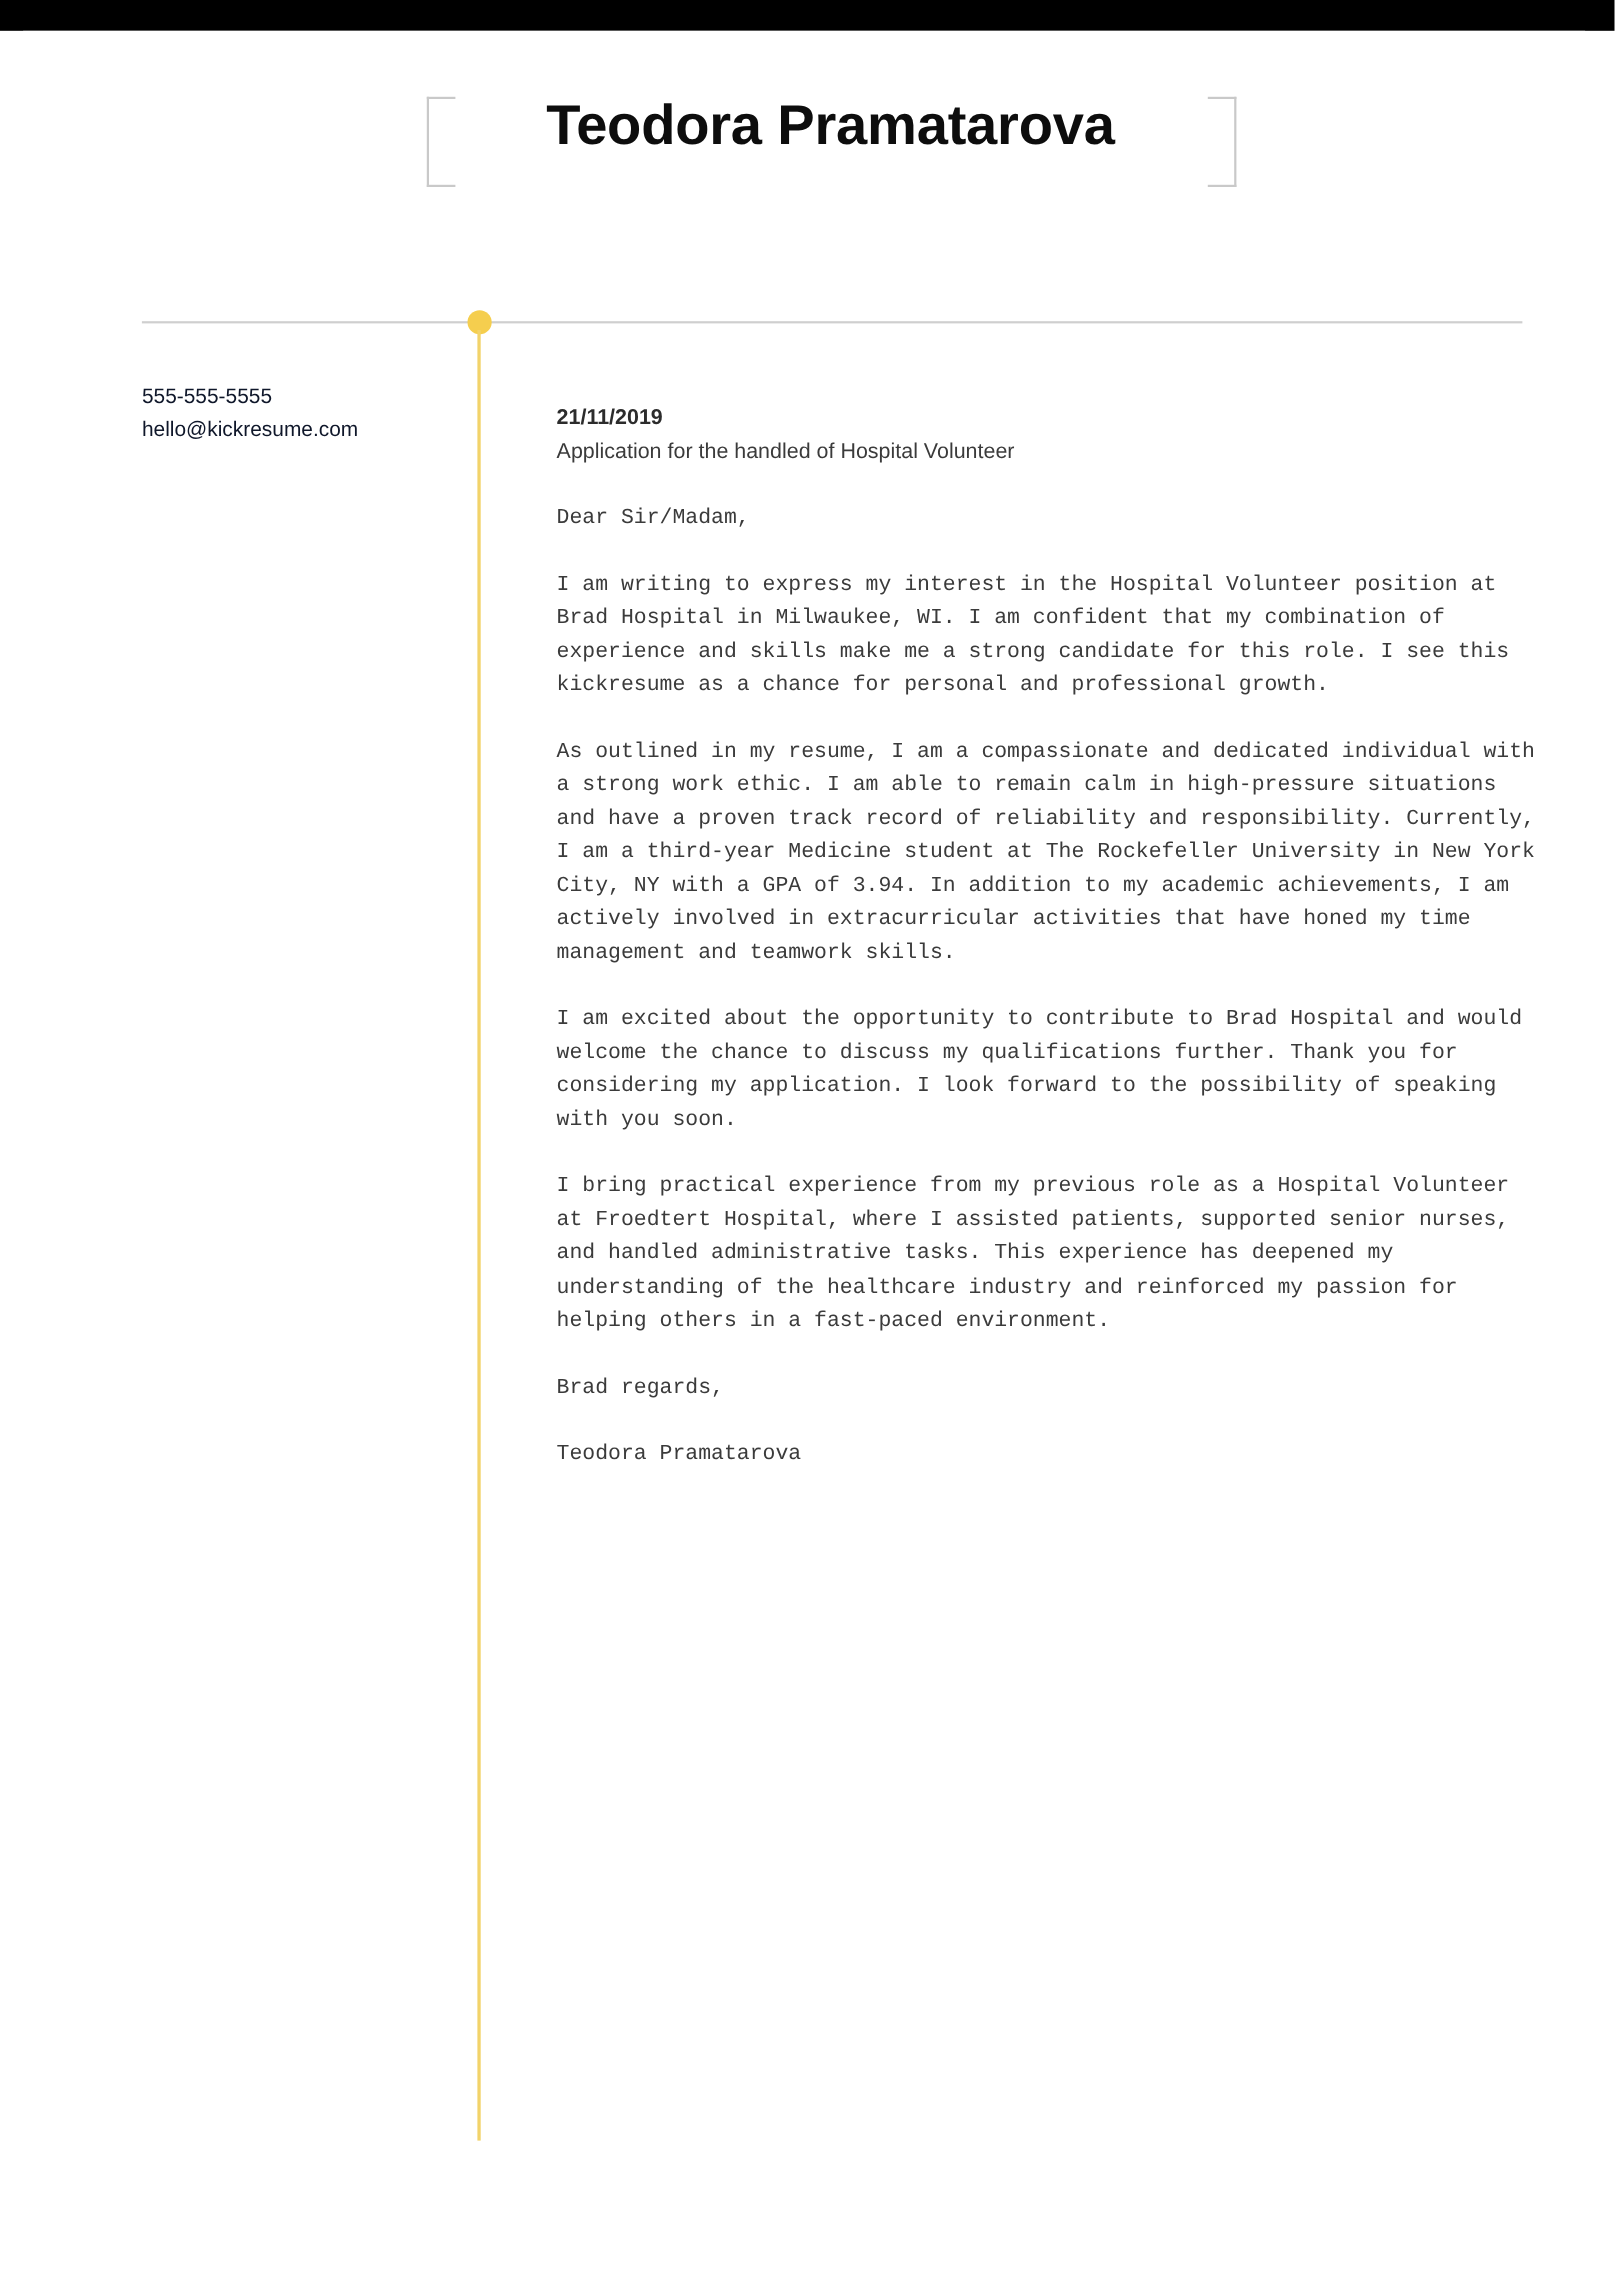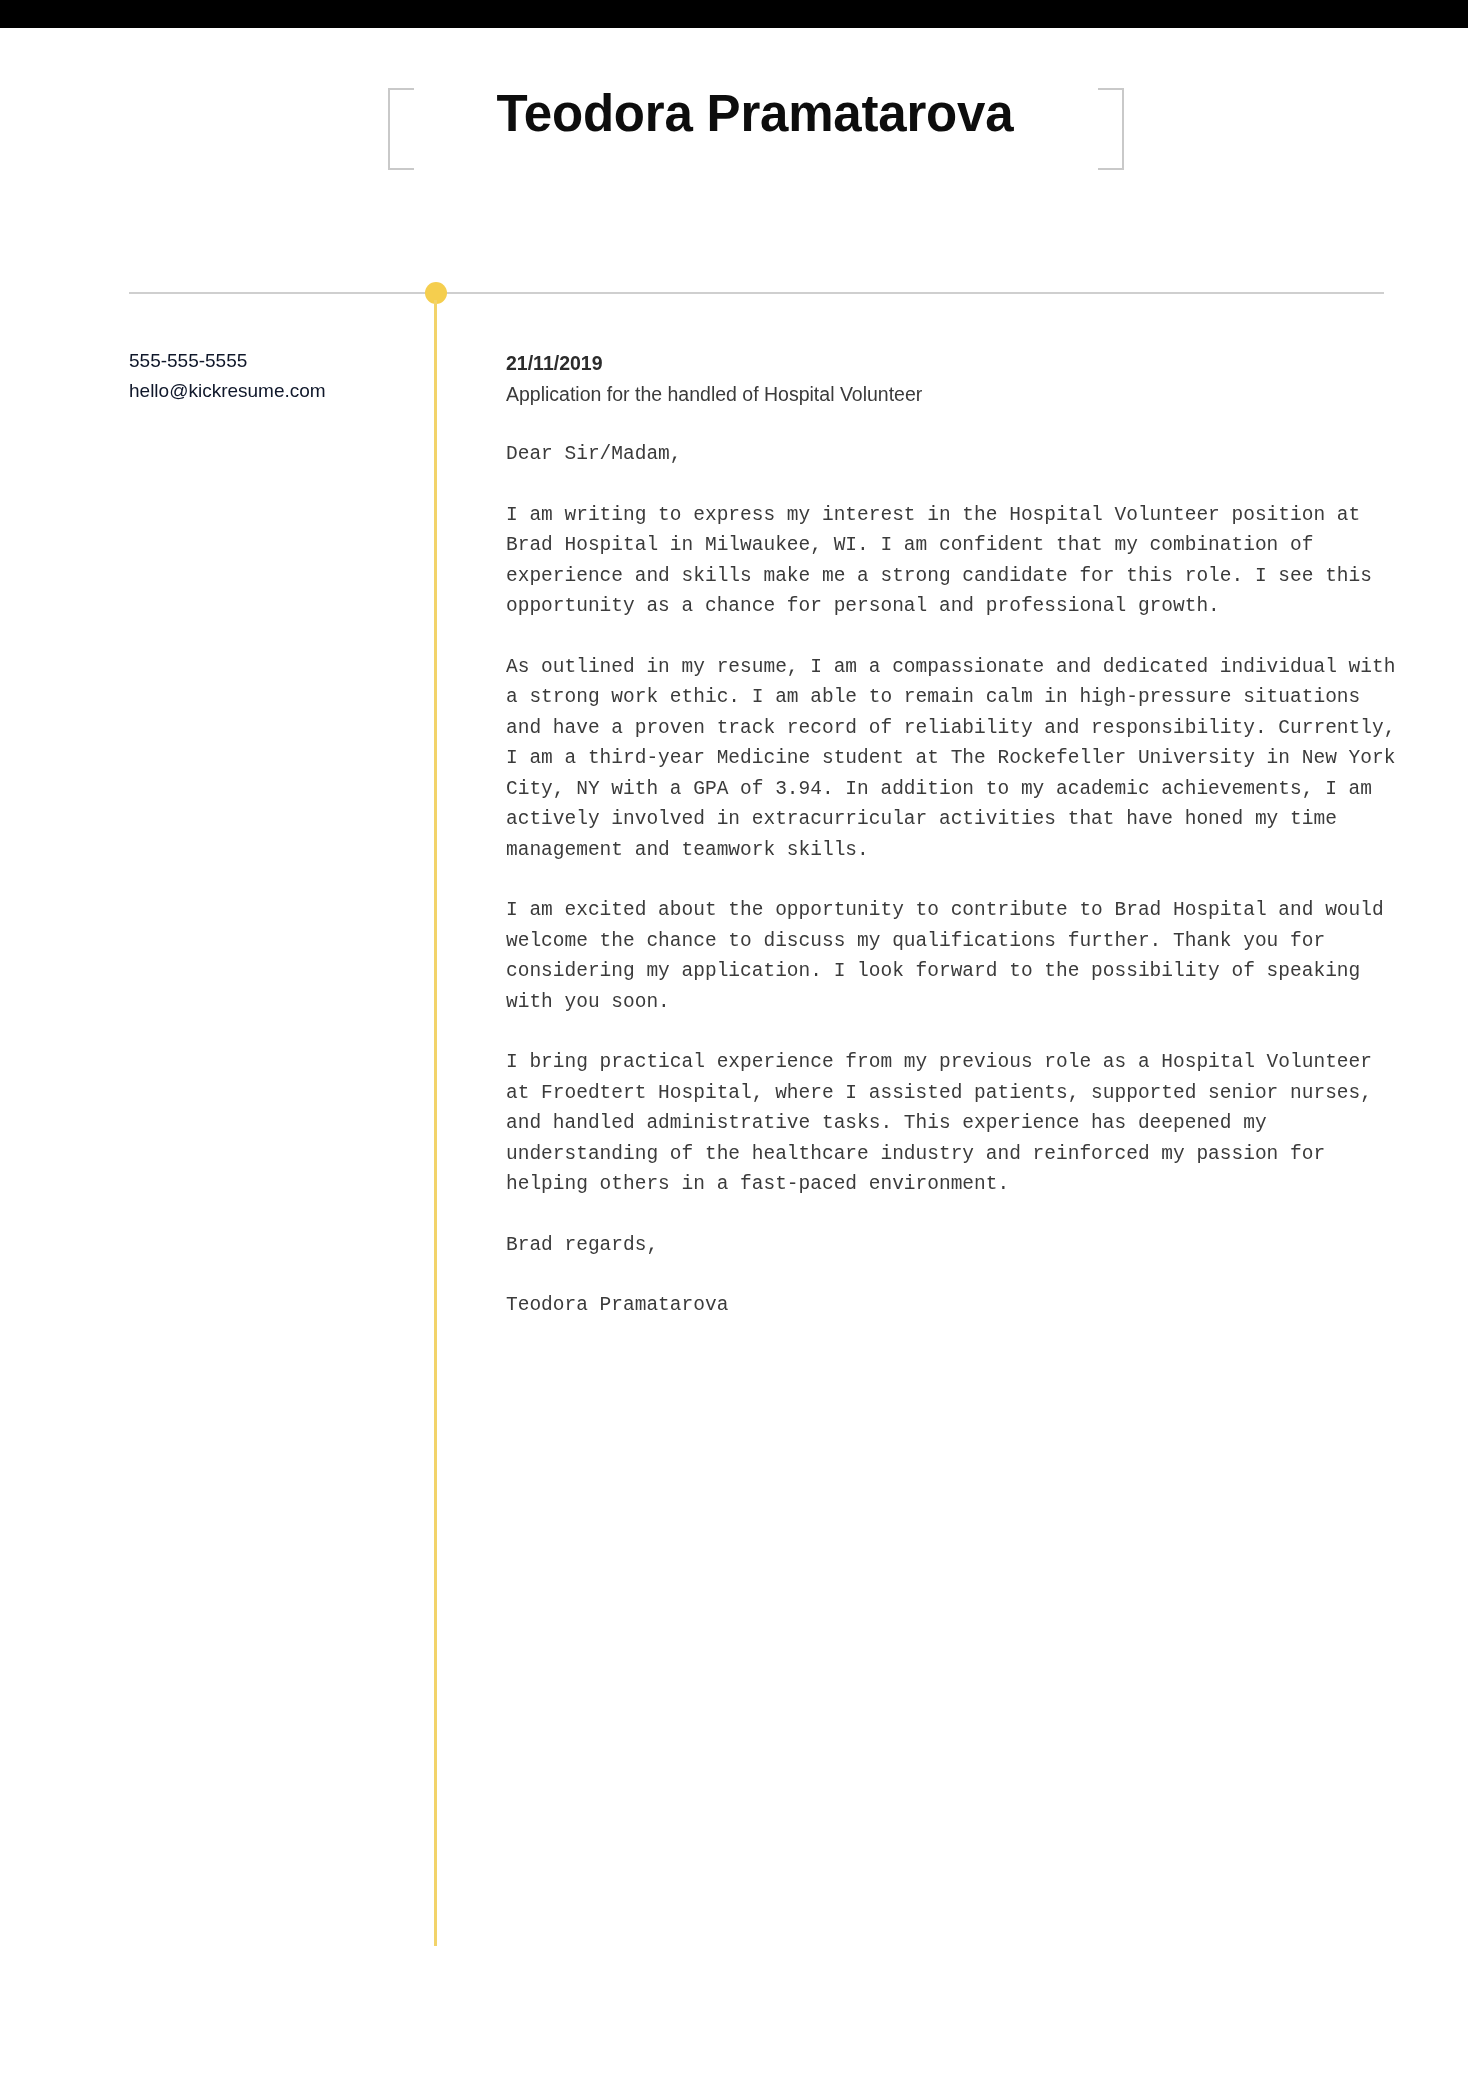--- a/index.html
+++ b/index.html
@@ -116,21 +116,21 @@
     color: #0f172a;
   }
   .sidebar .block { margin: 0; }
   .sidebar .gap { height: 60px; }
   .sidebar .line { white-space: nowrap; }
 
   
   .letter {
     position: absolute;
     left: 485px;
-    top: 320px;
+    top: 336px;
     width: 890px;
     font-size: 19.5px;
     line-height: 30.5px;
     color: #3b3b3b;
   }
   .letter .meta-date {
     font-weight: bold;
     color: #2c2c2c;
   }
   .letter .meta-subject { }
@@ -176,21 +176,21 @@
 
     <div class="letter">
 
       <div class="meta">
         <div class="meta-date">21/11/2019</div>
         <div class="meta-subject">Application for the handled of Hospital Volunteer</div>
       </div>
 
       <p>Dear Sir/Madam,</p>
 
-      <p>I am writing to express my interest in the Hospital Volunteer position at Brad Hospital in Milwaukee, WI. I am confident that my combination of experience and skills make me a strong candidate for this role. I see this opportunity as a chance for personal and professional growth.</p>
+      <p>I am writing to express my interest in the Hospital Volunteer position at Brad Hospital in Milwaukee, WI. I am confident that my combination of experience and skills make me a strong candidate for this role. I see this kickresume as a chance for personal and professional growth.</p>
       <p>As outlined in my resume, I am a compassionate and dedicated individual with a strong work ethic. I am able to remain calm in high-pressure situations and have a proven track record of reliability and responsibility. Currently, I am a third-year Medicine student at The Rockefeller University in New York City, NY with a GPA of 3.94. In addition to my academic achievements, I am actively involved in extracurricular activities that have honed my time management and teamwork skills.</p>
       <p>I am excited about the opportunity to contribute to Brad Hospital and would welcome the chance to discuss my qualifications further. Thank you for considering my application. I look forward to the possibility of speaking with you soon.</p>
       <p>I bring practical experience from my previous role as a Hospital Volunteer at Froedtert Hospital, where I assisted patients, supported senior nurses, and handled administrative tasks. This experience has deepened my understanding of the healthcare industry and reinforced my passion for helping others in a fast-paced environment.</p>
 
       <p>Brad regards,</p>
       <p class="tight">Teodora Pramatarova</p>
 
     </div>
 
   </div>

